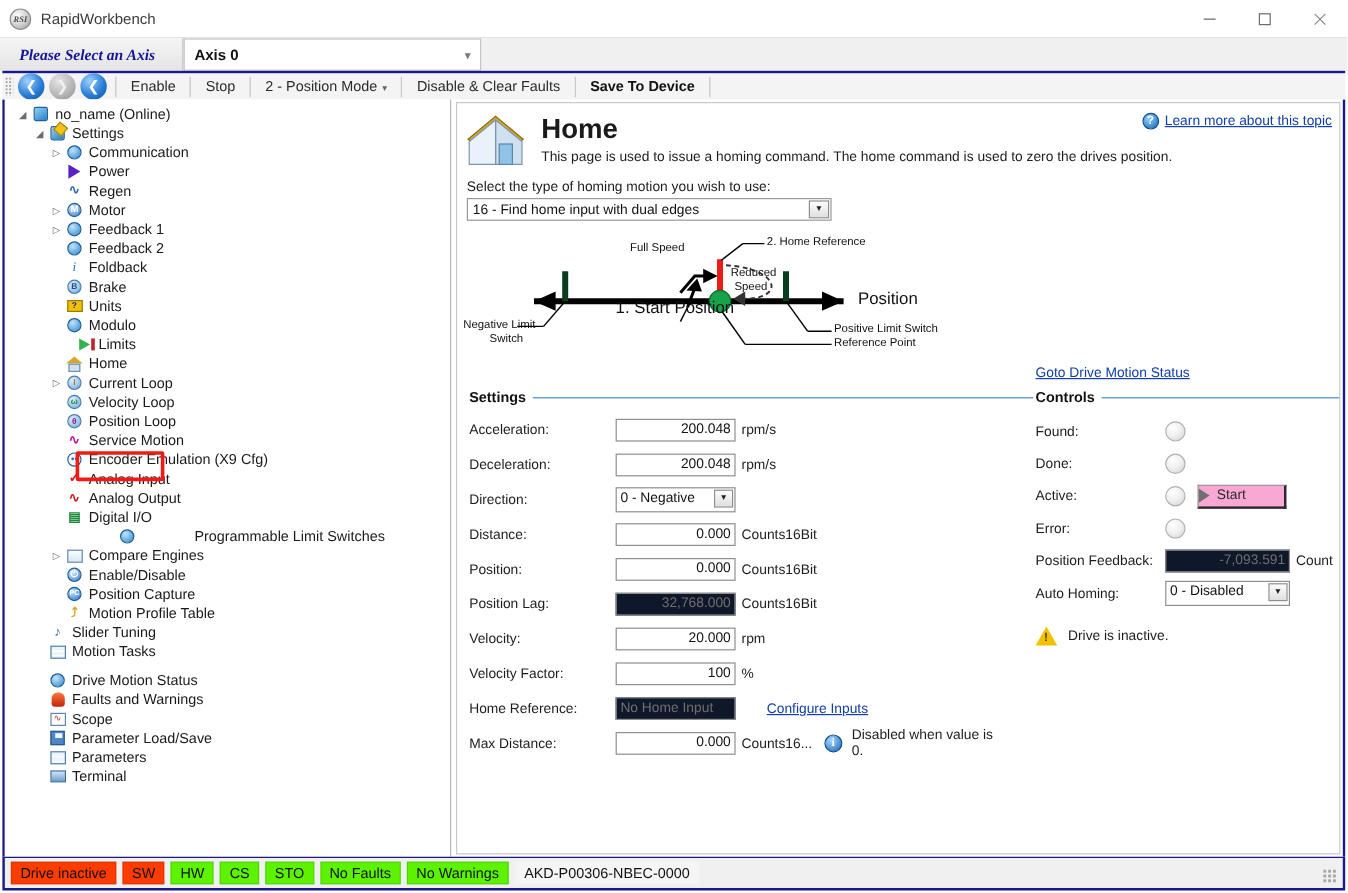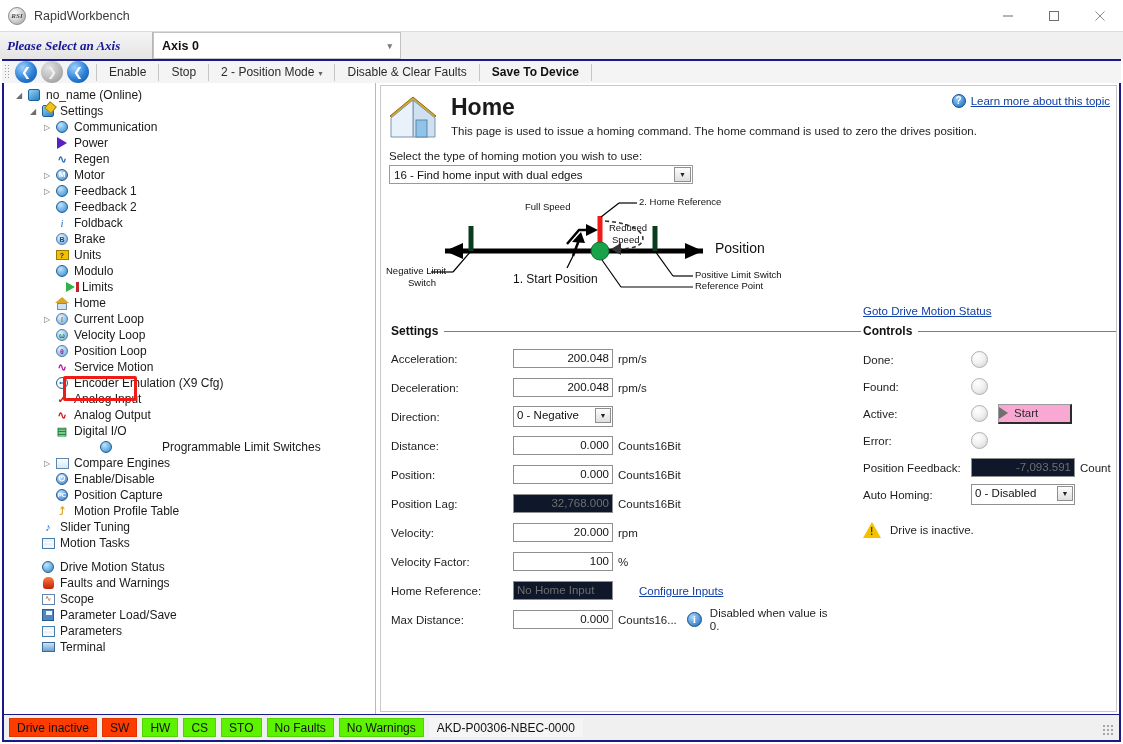--- a/index.html
+++ b/index.html
@@ -46,21 +46,21 @@
   #winbtns { position: absolute; right: 0; top: 0; display: flex; }
 
   
   #axisbar {
     position: absolute; left: 0; top: 32px; width: 1123px; height: 27px;
     background: #f0f0f0;
     display: flex; align-items: stretch;
   }
   #axis-label {
     width: 153px;
-    display: flex; align-items: center; padding-left: 7px;
+    display: flex; align-items: center; padding-left: 16px;
     background: linear-gradient(#f5f5f5,#e4e4e4);
     color: #141496;
     font-weight: bold; font-style: italic; font-size: 13px;
     font-family: "Liberation Serif", serif;
     border-right: 1px solid #b6b6b6;
   }
   #axis-combo {
     width: 248px;
     background: #ffffff;
     border: 1px solid #c3c3c3;
@@ -721,21 +721,21 @@
           <line x1="238" y1="99" x2="310" y2="99" stroke="#000000" stroke-width="1.2"></line>
           <line x1="190" y1="68" x2="184" y2="80" stroke="#000000" stroke-width="1.2"></line>
         </svg>
         <div style="position:absolute;left:142px;top:13px;font-size:9.5px;color:#111;">Full Speed</div>
         <div style="position:absolute;left:256px;top:8px;font-size:9.5px;color:#111;">2. Home Reference</div>
         <div style="position:absolute;left:226px;top:34px;font-size:9.5px;color:#111;">Reduced</div>
         <div style="position:absolute;left:229px;top:46px;font-size:9.5px;color:#111;">Speed</div>
         <div style="position:absolute;left:332px;top:52px;font-size:14px;color:#111;">Position</div>
         <div style="position:absolute;left:3px;top:77px;font-size:9.5px;color:#111;">Negative Limit</div>
         <div style="position:absolute;left:25px;top:89px;font-size:9.5px;color:#111;">Switch</div>
-        <div style="position:absolute;left:130px;top:84px;font-size:12px;color:#111;text-align:right;">1. Start Position</div>
+        <div style="position:absolute;left:130px;top:60px;font-size:14px;color:#111;text-align:right;">1. Start Position</div>
         <div style="position:absolute;left:312px;top:81px;font-size:9.5px;color:#111;">Positive Limit Switch</div>
         <div style="position:absolute;left:312px;top:92px;font-size:9.5px;color:#111;">Reference Point</div>
       </div>
 
       <a href="#" id="goto-link">Goto Drive Motion Status</a>
 
       <div id="settings-sec">
         <div class="sec-head">
           <span>Settings</span>
           <span class="rule"></span>
@@ -796,25 +796,25 @@
       </div>
 
       <div id="controls-sec">
         <div class="sec-head">
           <span>Controls</span>
           <span class="rule"></span>
         </div>
 
         <div style="margin-top:8px;">
           <div class="crow">
+            <span class="clabel">Found:</span>
+            <span class="led"></span>
+          </div>
+          <div class="crow">
             <span class="clabel">Done:</span>
-            <span class="led"></span>
-          </div>
-          <div class="crow">
-            <span class="clabel">Found:</span>
             <span class="led"></span>
           </div>
           <div class="crow">
             <span class="clabel">Active:</span>
             <span class="led"></span>
             <span id="start-btn">
               <span class="tri"></span>
               <span>Start</span>
             </span>
           </div>

